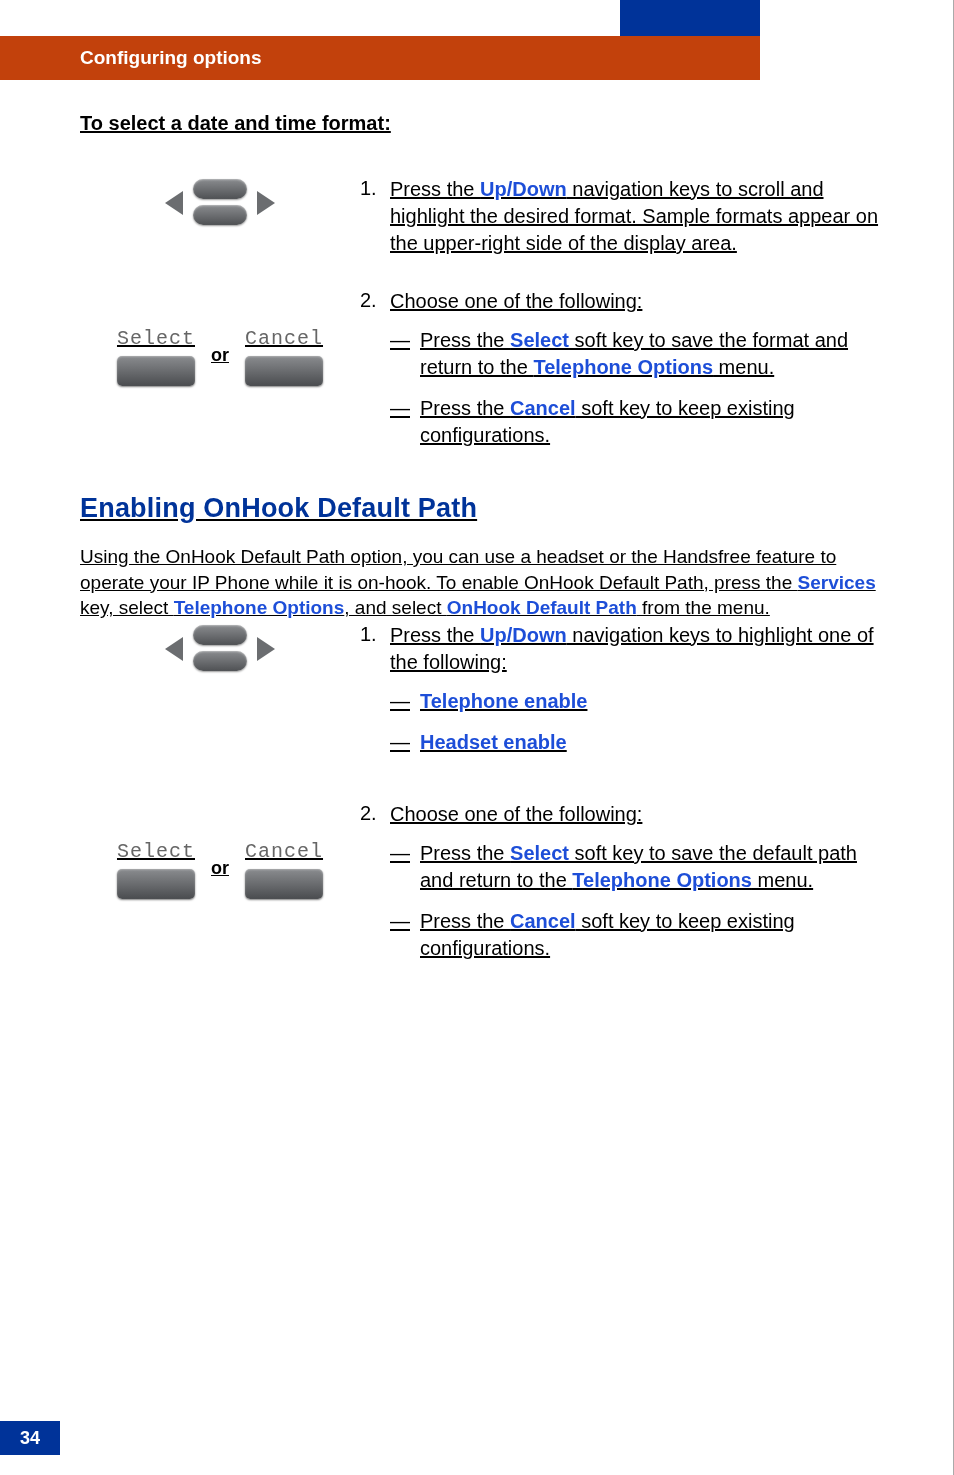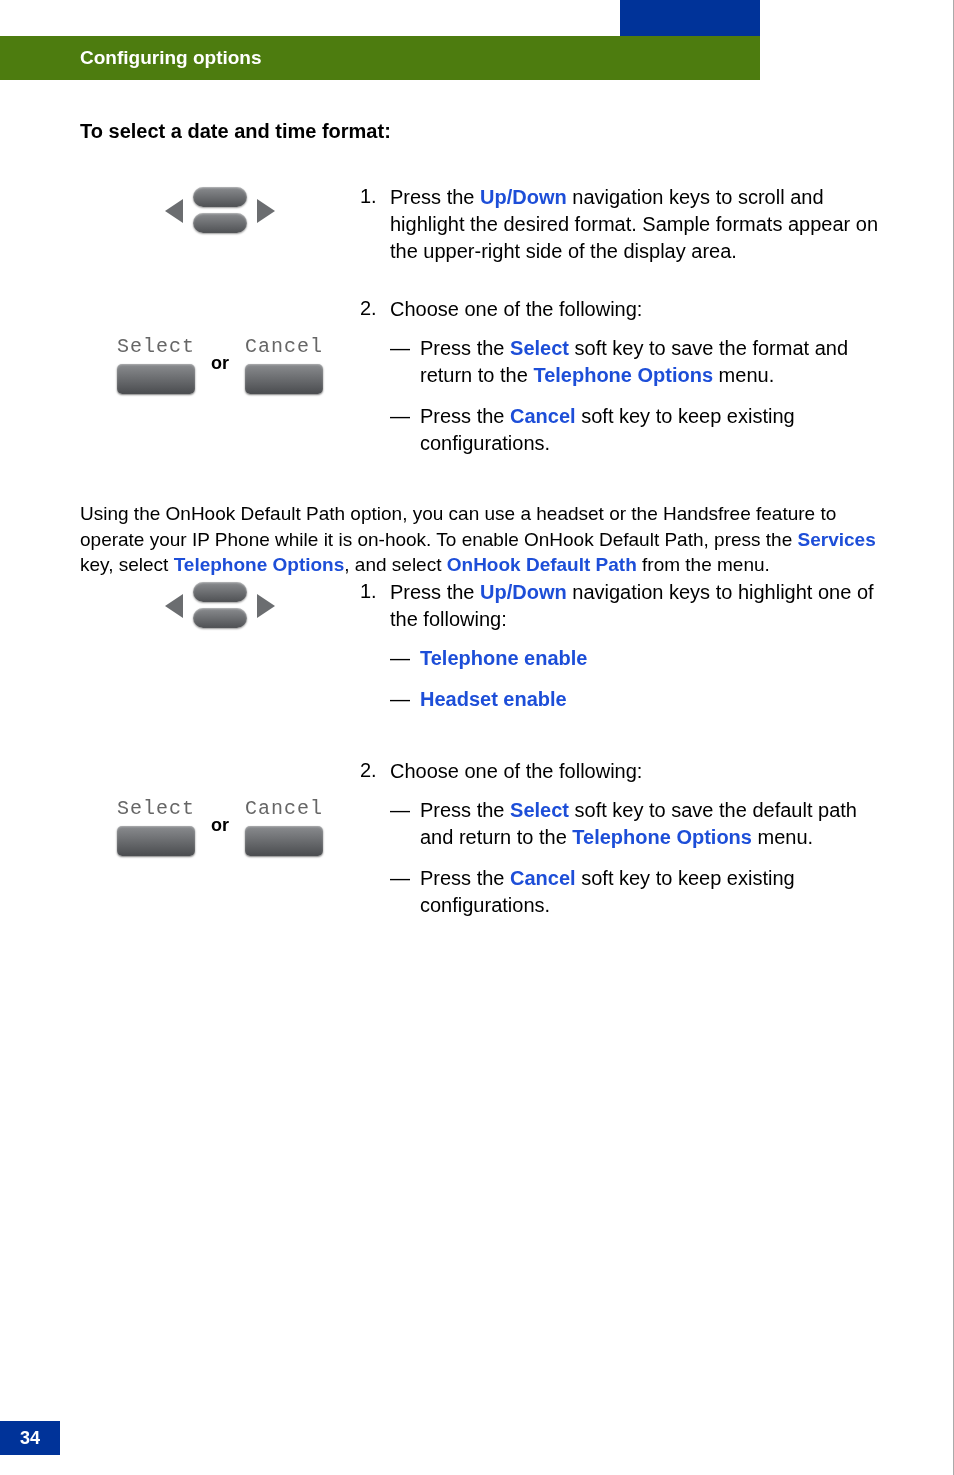--- a/index.html
+++ b/index.html
@@ -25,34 +25,35 @@
     width: 140px;
     height: 36px;
     background: #003399;
   }
   .header-bar {
     position: absolute;
     left: 0;
     top: 36px;
     width: 760px;
     height: 44px;
-    background: #4d7c0f;
+    background: #c2410c;
     color: #fff;
     font-weight: bold;
     padding-left: 80px;
     box-sizing: border-box;
     display: flex;
     align-items: center;
     font-size: 19px;
   }
   .content {
     position: absolute;
     left: 80px;
-    top: 106px;
+    top: 98px;
     width: 800px;
+    text-decoration: underline;
   }
   .bold-head {
     font-weight: bold;
     font-size: 20px;
     margin-top: 14px;
     margin-bottom: 40px;
   }
   .step-row {
     display: flex;
     align-items: flex-start;
@@ -254,20 +255,21 @@
           <div class="sub-dash-item">
             <span class="dash">—</span>
             <span>
               <span>Press the </span><span class="link-blue">Cancel</span><span> soft key to keep existing configurations.</span>
             </span>
           </div>
         </div>
       </div>
     </div>
 
+    <div class="section-title">Enabling OnHook Default Path</div>
 
     <div class="para">
       <span>Using the OnHook Default Path option, you can use a headset or the Handsfree feature to operate your IP Phone while it is on-hook. To enable OnHook Default Path, press the </span><span class="link-blue">Services</span><span> key, select </span><span class="link-blue">Telephone Options</span><span>, and select </span><span class="link-blue">OnHook Default Path</span><span> from the menu.</span>
     </div>
 
 
     <div class="step-row">
       <div class="visual-col">
         <div class="navpad">
           <div class="arrow-left"></div>

